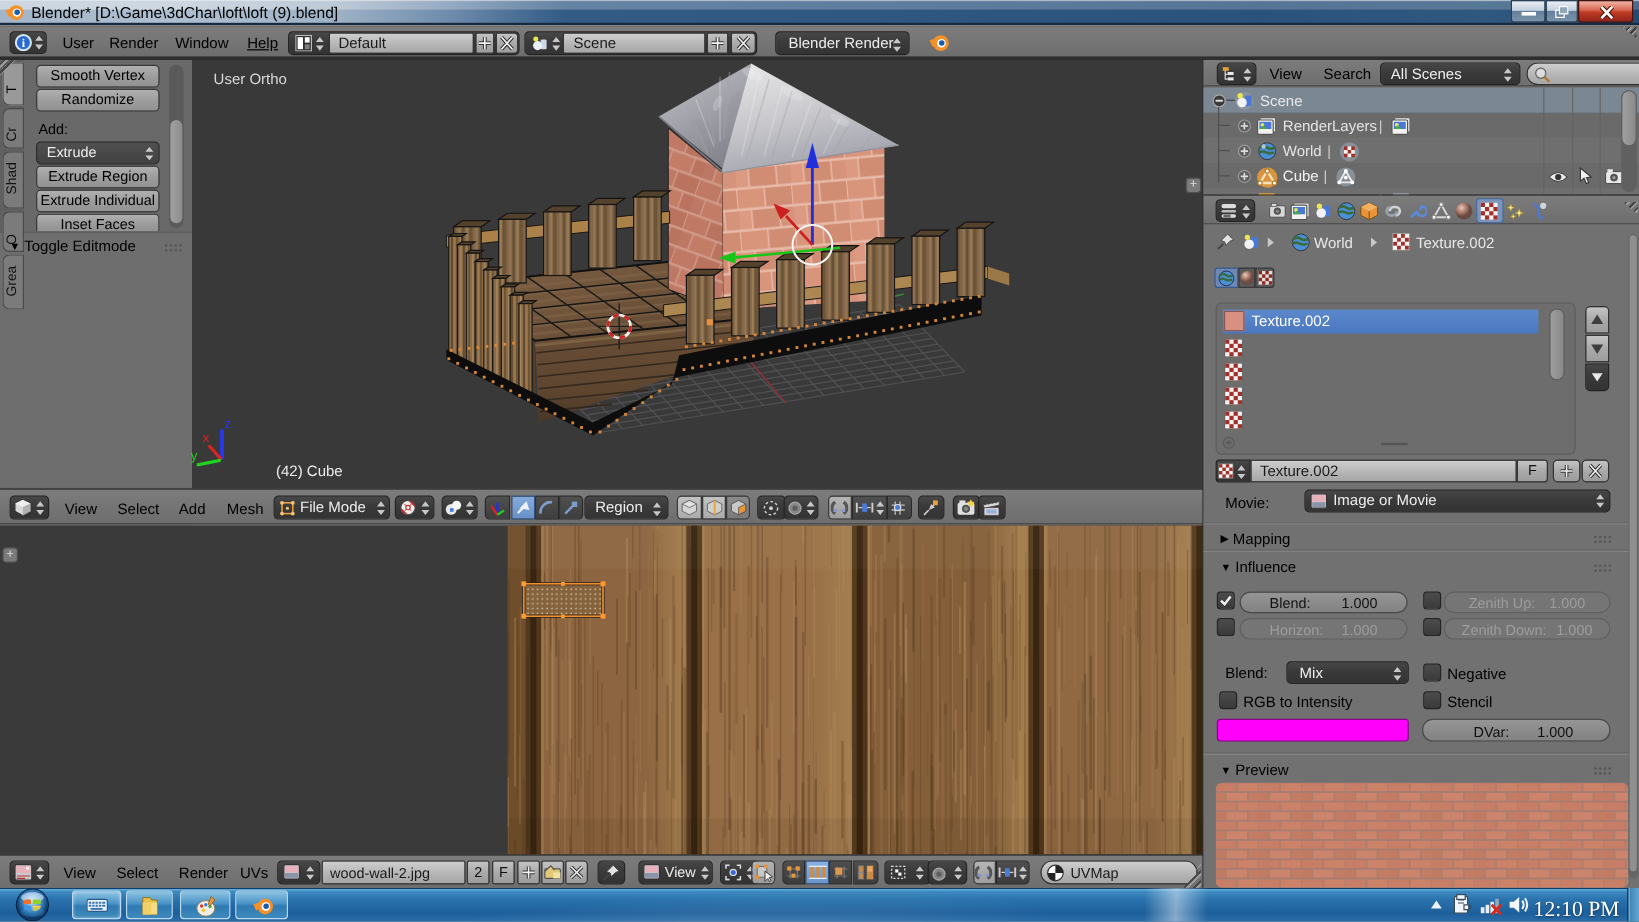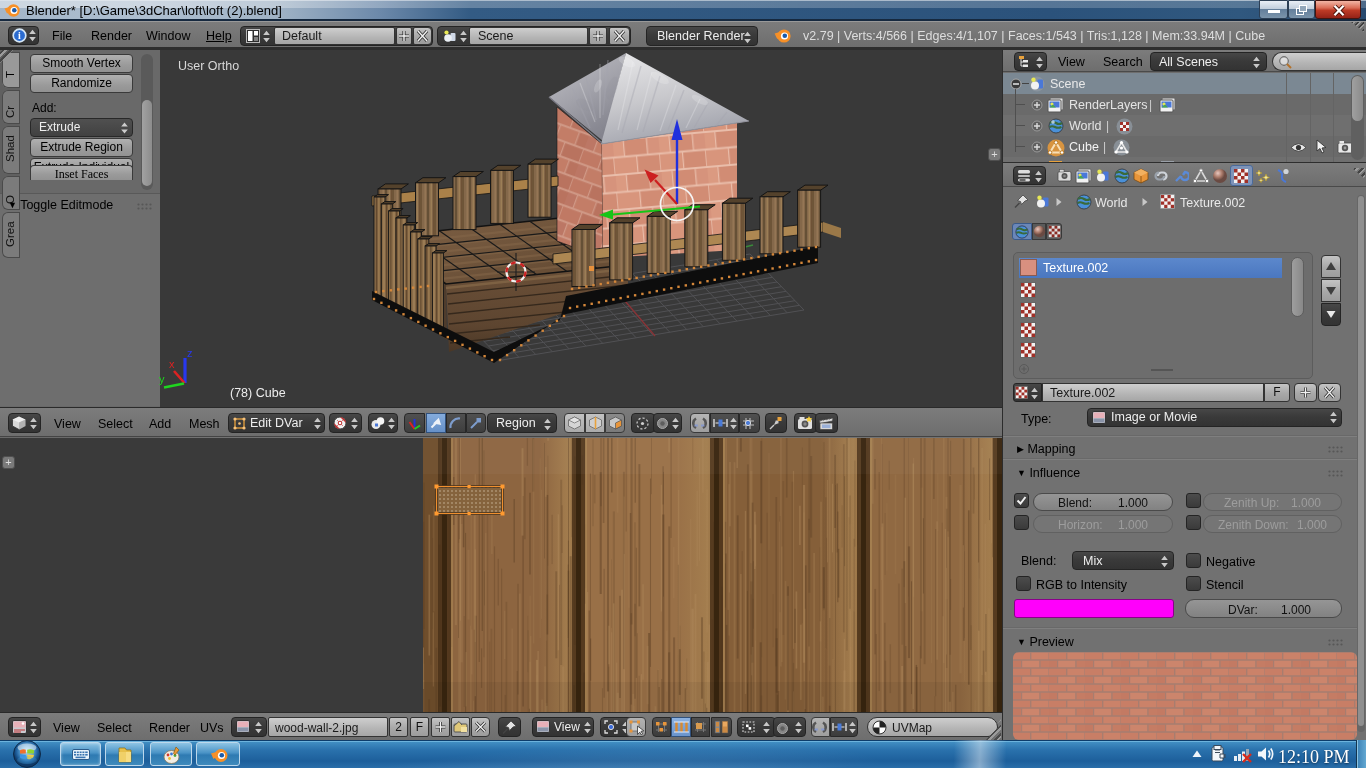--- a/index.html
+++ b/index.html
@@ -21,21 +21,21 @@
   <div class="ab" style="left:0;top:0;width:1366px;height:1px;background:rgba(255,255,255,.6);"></div>
   <div class="ab" style="left:0;top:1px;width:1366px;height:7px;background:linear-gradient(90deg,rgba(255,255,255,.45),rgba(255,255,255,.25) 400px,rgba(255,255,255,.18));"></div>
   <div class="ab" style="left:0;top:19px;width:1366px;height:2px;background:#16293f;"></div>
   <svg class="ab" style="left:4px;top:2px;" width="17" height="17" viewBox="0 0 17 17">
     <circle cx="9.5" cy="8.5" r="6.2" fill="#f79027"></circle>
     <path d="M0.5 6.5 L8.5 4 L9.5 7.5 L3 8.5 Z" fill="#f79027"></path>
     <path d="M0.5 6.5 L6.5 9.5 L3 11.5 Z" fill="#f79027"></path>
     <circle cx="10" cy="8.5" r="3.5" fill="#fff"></circle>
     <circle cx="10.3" cy="8.3" r="2.3" fill="#1b5bab"></circle>
   </svg>
-  <div class="ab" style="left:26px;top:3px;font-size:13px;color:#000;">Blender* [D:\Game\3dChar\loft\loft (2).blend]</div>
+  <div class="ab" style="left:26px;top:3px;font-size:13px;color:#000;">Blender* [D:\Game\3dChar\loft\loft (9).blend]</div>
   <div class="ab" style="left:1259px;top:0;width:29px;height:19px;background:linear-gradient(#e9eff6,#c2cfdd 45%,#647f9b 50%,#7b94ab);border:1px solid #2c3f55;border-radius:0 0 3px 3px;">
      <div class="ab" style="left:8px;top:9px;width:12px;height:3px;background:#fff;"></div>
   </div>
   <div class="ab" style="left:1288px;top:0;width:27px;height:19px;background:linear-gradient(#e9eff6,#c2cfdd 45%,#647f9b 50%,#7b94ab);border:1px solid #2c3f55;border-radius:0 0 3px 3px;">
      <div class="ab" style="left:7px;top:7px;width:8px;height:7px;border:1.5px solid #fff;"></div>
      <div class="ab" style="left:10px;top:4px;width:8px;height:7px;border:1.5px solid #fff;background:#93a7ba;"></div>
   </div>
   <div class="ab" style="left:1315px;top:0;width:46px;height:19px;background:linear-gradient(#f2b5a5,#da6e58 40%,#bd3b26 55%,#942217);border:1px solid #431510;border-radius:0 0 3px 3px;">
     <svg class="ab" style="left:16px;top:4px;" width="14" height="11" viewBox="0 0 14 11">
           <path d="M2.5 0.8 L11.5 10.2 M11.5 0.8 L2.5 10.2" stroke="#4a1208" stroke-width="4" fill="none"></path>
@@ -49,21 +49,21 @@
   <div class="ab" style="left:0;top:0;width:1366px;height:1px;background:#999;"></div>
   <div class="ab" style="left:0;top:1px;width:1366px;height:25px;background:linear-gradient(#7c7c7c,#6e6e6e);"></div>
   <div class="dbtn" style="left:8px;top:5px;width:31px;height:19px;"></div>
   <svg class="ab" style="left:12px;top:7px;" width="15" height="15" viewBox="0 0 15 15">
         <circle cx="7.5" cy="7.5" r="6.3" fill="#2a6bd0" stroke="#d5e6f5" stroke-width="1.7"></circle>
         <text x="7.5" y="11.2" font-size="10" font-weight="bold" fill="#fff" text-anchor="middle" font-family="Liberation Serif">i</text>
       </svg>
   <svg class="ab" style="left:28px;top:8px;" width="9" height="13" viewBox="0 0 9 13">
         <path d="M1.2 5 L4.5 0.8 L7.8 5 Z M1.2 8 L4.5 12.2 L7.8 8 Z" fill="#c8c8c8"></path>
       </svg>
-  <div class="menu" style="left:52px;top:8px;">File</div>
+  <div class="menu" style="left:52px;top:8px;">User</div>
   <div class="menu" style="left:91px;top:8px;">Render</div>
   <div class="menu" style="left:146px;top:8px;">Window</div>
   <div class="menu" style="left:206px;top:8px;text-decoration:underline;">Help</div>
   <div class="dbtn" style="left:240px;top:5px;width:193px;height:20px;"></div>
   <svg class="ab" style="left:246px;top:8px;" width="14" height="14" viewBox="0 0 14 14">
         <rect x="0.5" y="0.5" width="13" height="13" fill="#2e2e2e" stroke="#bbb"></rect>
         <rect x="2" y="2" width="4.5" height="10" fill="#fff"></rect>
         <rect x="8" y="2" width="4" height="4.5" fill="#fff"></rect>
         <rect x="8" y="8" width="4" height="4" fill="#808080"></rect>
       </svg>
@@ -107,21 +107,20 @@
           <path d="M1.2 5 L4.5 0.8 L7.8 5 Z M1.2 8 L4.5 12.2 L7.8 8 Z" fill="#c8c8c8"></path>
         </svg>
       </div>
   <svg class="ab" style="left:774px;top:6px;" width="18" height="18" viewBox="0 0 18 18">
     <circle cx="10" cy="9" r="6.6" fill="#f79027"></circle>
     <path d="M0.6 6.6 L8.5 4.2 L9.5 7.6 L3.2 8.6 Z" fill="#f79027"></path>
     <path d="M0.6 6.6 L6.6 9.6 L3.2 12 Z" fill="#f79027"></path>
     <circle cx="10.5" cy="9" r="3.6" fill="#fff"></circle>
     <circle cx="10.8" cy="8.8" r="2.3" fill="#1b5bab"></circle>
   </svg>
-  <div class="ab" style="left:803px;top:8px;font-size:12.5px;color:#dedede;">v2.79 | Verts:4/566 | Edges:4/1,107 | Faces:1/543 | Tris:1,128 | Mem:33.94M | Cube</div>
 </div>
 
 <div class="ab" style="left:1351px;top:22px;width:13px;height:10px;background:repeating-linear-gradient(135deg,#3f3f3f 0 1.5px,#9a9a9a 1.5px 3px,#6e6e6e 3px 4.5px);clip-path:polygon(100% 0,0 0,100% 100%);"></div>
 
 <div class="ab" id="view3d" style="left:0;top:50px;width:1003px;height:357px;background:#393939;"></div>
 <svg class="ab" style="left:160px;top:50px;" width="843" height="357" viewBox="160 50 843 357">
 <defs>
 <pattern id="wgrain" width="14" height="60" patternUnits="userSpaceOnUse">
 <rect width="14" height="60" fill="#84684a"></rect>
 <rect x="0" width="2" height="60" fill="#6e5538"></rect>
@@ -458,21 +457,21 @@
   <div class="shelfbtn" style="top:4px;">Smooth Vertex</div>
   <div class="shelfbtn" style="top:24px;">Randomize</div>
   <div class="ab" style="left:32px;top:51px;color:#000;font-size:12px;">Add:</div>
   <div class="shelfbtn" style="top:68px;background:linear-gradient(#505050,#414141);color:#eee;border-color:#282828;text-align:left;padding-left:8px;">Extrude
     <svg class="ab" style="right:3px;top:3px;" width="9" height="12" viewBox="0 0 9 12">
           <path d="M1.2 4.5 L4.5 0.5 L7.8 4.5 Z M1.2 7.5 L4.5 11.5 L7.8 7.5 Z" fill="#ccc"></path>
         </svg>
   </div>
   <div class="shelfbtn" style="top:88px;">Extrude Region</div>
   <div class="shelfbtn" style="top:108px;">Extrude Individual</div>
-  <div class="shelfbtn" style="top:115px;border-radius:4px 4px 0 0;height:15px;border-bottom:none;font-family:Liberation Serif, serif;">Inset Faces</div>
+  <div class="shelfbtn" style="top:128px;border-radius:4px 4px 0 0;height:15px;border-bottom:none;">Inset Faces</div>
   <div class="ab" style="left:141px;top:4px;width:12px;height:136px;background:#5a5a5a;border-radius:6px;"></div>
   <div class="ab" style="left:142px;top:50px;width:10px;height:86px;background:linear-gradient(90deg,#a2a2a2,#8c8c8c);border-radius:5px;"></div>
   <div class="ab" style="left:0;top:143px;width:160px;height:213px;background:#6e6e6e;border-top:1px solid #595959;">
     <svg class="ab" style="left:137px;top:9px;" width="15" height="8" viewBox="0 0 15 8">
           <g fill="#575757">
             <circle cx="1.5" cy="1.5" r="1.1"></circle>
             <circle cx="5.5" cy="1.5" r="1.1"></circle>
             <circle cx="9.5" cy="1.5" r="1.1"></circle>
             <circle cx="13.5" cy="1.5" r="1.1"></circle>
             <circle cx="1.5" cy="5.5" r="1.1"></circle>
@@ -490,21 +489,21 @@
   <div class="ab" style="left:4px;top:96px;color:#111;font-size:11.5px;transform:rotate(-90deg);transform-origin:8px 8px;">Shad</div>
   <div class="ab" style="left:2px;top:126px;width:18px;height:34px;background:#7b7b7b;border-radius:6px 0 0 6px;box-shadow:inset 0 0 0 1px #4a4a4a;"></div>
   <div class="ab" style="left:4px;top:138px;color:#111;font-size:11.5px;transform:rotate(-90deg);transform-origin:8px 8px;">O</div>
   <div class="ab" style="left:2px;top:162px;width:18px;height:46px;background:#7b7b7b;border-radius:6px 0 0 6px;box-shadow:inset 0 0 0 1px #4a4a4a;"></div>
   <div class="ab" style="left:4px;top:181px;color:#111;font-size:11.5px;transform:rotate(-90deg);transform-origin:8px 8px;">Grea</div>
   <div class="ab" style="left:8px;top:148px;color:#000;font-size:12.5px;"><span style="font-size:9px;vertical-align:1px;">▼</span> Toggle Editmode</div>
   <div class="ab" style="left:0;top:0;width:13px;height:13px;background:repeating-linear-gradient(135deg,transparent 0 2px,#454545 2px 3.5px,#9a9a9a 3.5px 5px);clip-path:polygon(0 0,100% 0,0 100%);"></div>
 </div>
 
 <div class="ab" style="left:178px;top:59px;color:#d8d8d8;font-size:12.5px;">User Ortho</div>
-<div class="ab" style="left:230px;top:386px;color:#ededed;font-size:12.5px;">(78) Cube</div>
+<div class="ab" style="left:230px;top:386px;color:#ededed;font-size:12.5px;">(42) Cube</div>
 <svg class="ab" style="left:158px;top:348px;" width="42" height="46" viewBox="0 0 42 46">
   <path d="M27 10 L27 35" stroke="#2838ee" stroke-width="3.2"></path>
   <path d="M16 23 L26.5 35" stroke="#dd2222" stroke-width="2.6"></path>
   <path d="M6 39.5 L16 37.5 L26 35.5" stroke="#1fd51f" stroke-width="2.6"></path>
   <text x="29" y="9" fill="#2838ee" font-size="11">z</text>
   <text x="11" y="20" fill="#dd2222" font-size="11">x</text>
   <text x="1" y="35" fill="#1fd51f" font-size="11">y</text>
 </svg>
 <div class="ab" style="left:988px;top:148px;width:13px;height:13px;background:#7a7a7a;border:1px solid #4f4f4f;border-radius:3px;color:#ddd;font-size:11px;text-align:center;line-height:11px;">+</div>
 
@@ -524,21 +523,21 @@
   <div class="menu" style="left:189px;top:9px;">Mesh</div>
   <div class="dbtn" style="left:228px;top:5px;width:97px;height:20px;"></div>
   <svg class="ab" style="left:233px;top:9px;" width="13" height="13" viewBox="0 0 13 13">
         <rect x="2" y="2" width="9" height="9" fill="none" stroke="#e8a23c" stroke-width="1.3"></rect>
         <circle cx="2" cy="2" r="1.6" fill="#f7c27b"></circle>
         <circle cx="11" cy="2" r="1.6" fill="#f7c27b"></circle>
         <circle cx="2" cy="11" r="1.6" fill="#f7c27b"></circle>
         <circle cx="11" cy="11" r="1.6" fill="#f7c27b"></circle>
         <circle cx="6.5" cy="6.5" r="1.3" fill="#f7c27b"></circle>
       </svg>
-  <div class="ab" style="left:250px;top:8px;color:#eee;font-size:12.5px;">Edit DVar</div>
+  <div class="ab" style="left:250px;top:8px;color:#eee;font-size:12.5px;">File Mode</div>
   <svg class="ab" style="left:313px;top:9px;" width="9" height="13" viewBox="0 0 9 13">
         <path d="M1.2 5 L4.5 0.8 L7.8 5 Z M1.2 8 L4.5 12.2 L7.8 8 Z" fill="#c8c8c8"></path>
       </svg>
   <div class="dbtn" style="left:329px;top:5px;width:33px;height:20px;"></div>
   <svg class="ab" style="left:333px;top:8px;" width="14" height="14" viewBox="0 0 14 14">
         <circle cx="7" cy="7" r="6" fill="#f0f0f0" stroke="#444"></circle>
         <path d="M7 1 A6 6 0 0 1 13 7 Z" fill="#c03030"></path>
         <path d="M7 13 A6 6 0 0 1 1 7 Z" fill="#c03030"></path>
         <path d="M4 4 L10 10 M10 4 L4 10" stroke="#c03030" stroke-width="1" opacity="0.6"></path>
         <circle cx="7" cy="7" r="1.8" fill="#fff" stroke="#c03030"></circle>
@@ -1698,21 +1697,21 @@
     <div class="lbtn" style="left:261px;top:196px;width:26px;height:19px;border-radius:0 3px 3px 0;text-align:center;line-height:17px;">F</div>
     <div class="lbtn" style="left:291px;top:196px;width:23px;height:19px;"><svg width="21" height="17" viewBox="0 0 21 17">
             <path d="M10.5 3.5 V13.5 M5.5 8.5 H15.5" stroke="#333" stroke-width="3"></path>
             <path d="M10.5 3.5 V13.5 M5.5 8.5 H15.5" stroke="#f2f2f2" stroke-width="1.3"></path>
           </svg></div>
     <div class="lbtn" style="left:315px;top:196px;width:23px;height:19px;"><svg width="21" height="17" viewBox="0 0 21 17">
             <path d="M6 3.5 L15 13.5 M15 3.5 L6 13.5" stroke="#333" stroke-width="3"></path>
             <path d="M6 3.5 L15 13.5 M15 3.5 L6 13.5" stroke="#f2f2f2" stroke-width="1.3"></path>
           </svg></div>
 
-    <div class="ab" style="left:18px;top:225px;color:#000;font-size:12.5px;">Type:</div>
+    <div class="ab" style="left:18px;top:225px;color:#000;font-size:12.5px;">Movie:</div>
     <div class="dbtn" style="left:84px;top:221px;width:255px;height:19px;"></div>
     <svg class="ab" style="left:89px;top:224px;" width="14" height="13" viewBox="0 0 14 13">
           <rect x="0.5" y="0.5" width="13" height="12" rx="1.5" fill="#c8cad0" stroke="#333"></rect>
           <rect x="1.5" y="1.5" width="11" height="5.5" fill="#e8b0b8"></rect>
           <rect x="1.5" y="7.5" width="11" height="4" fill="#8a93a8"></rect>
         </svg>
     <div class="ab" style="left:108px;top:223px;color:#eee;font-size:12.5px;">Image or Movie</div>
     <svg class="ab" style="left:326px;top:224px;" width="9" height="13" viewBox="0 0 9 13">
           <path d="M1.2 5 L4.5 0.8 L7.8 5 Z M1.2 8 L4.5 12.2 L7.8 8 Z" fill="#c8c8c8"></path>
         </svg>

